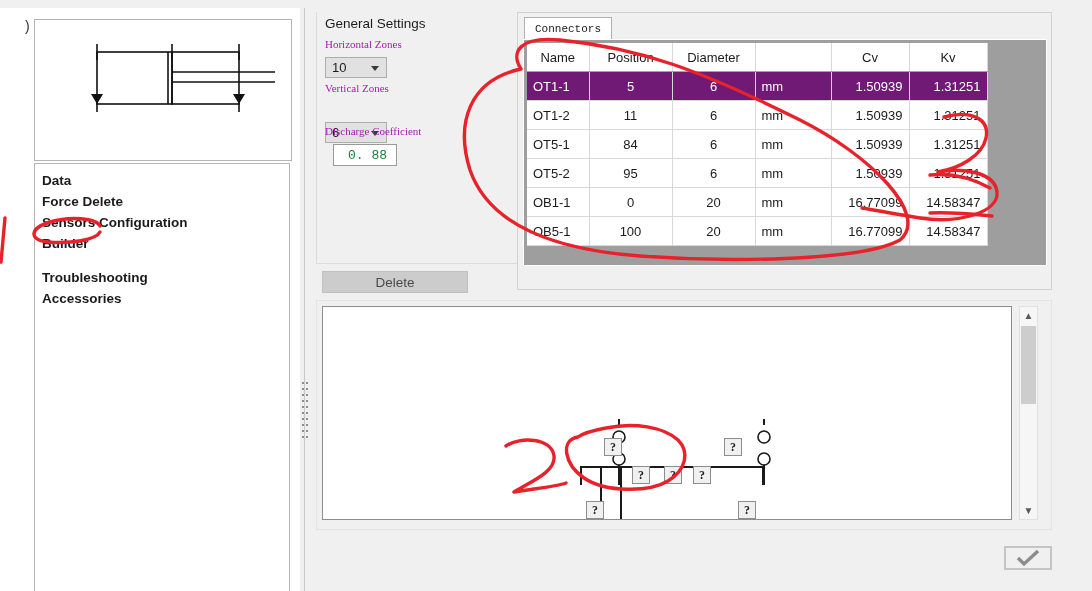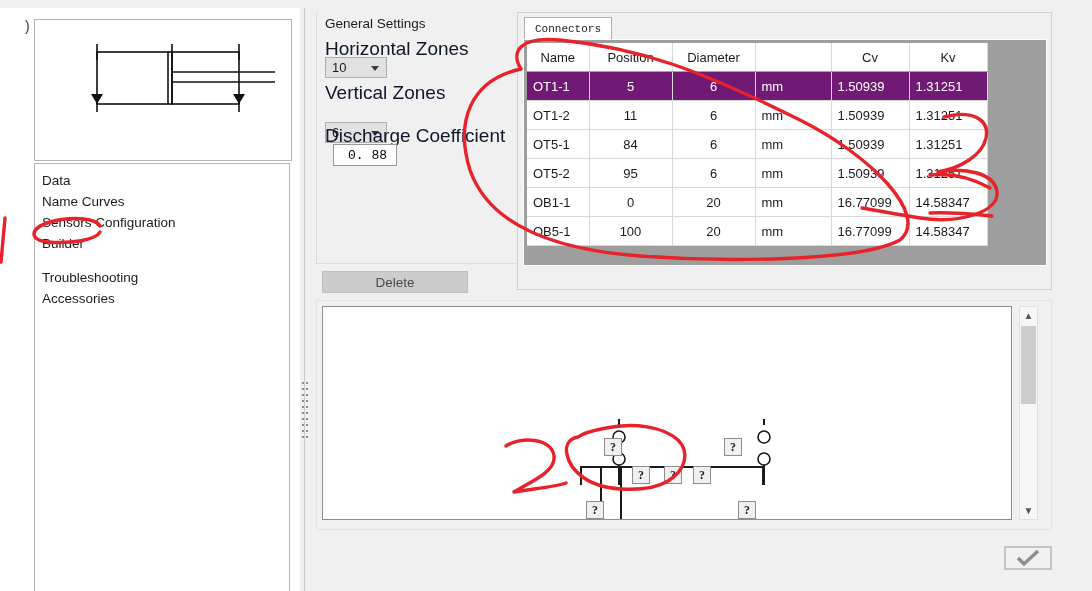--- a/index.html
+++ b/index.html
@@ -36,20 +36,21 @@
     background: #ffffff; border: 1px solid #b4b4b4;
   }
   #cyl-preview svg { display: block; }
 
   #nav-list {
     left: 34px; top: 155px; width: 256px; height: 428px;
     background: #ffffff; border: 1px solid #b4b4b4;
     border-bottom: none;
     padding: 6px 0 0 0;
     box-sizing: border-box;
+    font-weight: bold;
   }
   .nav-item {
     padding: 1px 0 1px 7px;
     font-size: 13.5px; line-height: 19px;
     color: #1b1b1b; white-space: nowrap;
     cursor: default;
   }
   .nav-gap { height: 13px; }
 
   
@@ -79,21 +80,21 @@
     left: 4px; top: 4px; width: 202px; height: 252px;
     background: #f0f0f0;
     border: 1px solid #dcdcdc; border-top: none;
     box-sizing: border-box;
   }
   #gs-title {
     left: 8px; top: 4px;
     font-size: 13.5px; color: #1b1b1b; white-space: nowrap;
   }
   .gs-label {
-    font-size: 19px; color: #0f172a; white-space: nowrap;
+    font-size: 11px; color: #a21caf; white-space: nowrap; font-family: Liberation Serif, serif;
   }
   .combo {
     width: 62px; height: 21px;
     background: #e1e1e1;
     border: 1px solid #adadad;
     box-sizing: border-box;
     font-size: 13px;
     color: #1b1b1b;
     display: flex; align-items: center;
     padding-left: 6px;
@@ -107,21 +108,21 @@
     border-left: 4px solid transparent;
     border-right: 4px solid transparent;
     border-top: 5px solid #3a3a3a;
   }
   .textbox {
     width: 64px; height: 22px;
     background: #ffffff;
     border: 1px solid #9a9a9a;
     box-sizing: border-box;
     font-size: 13px;
-    color: #000000;
+    color: #15803d;
     display: flex; align-items: center; justify-content: flex-end;
     padding-right: 9px;
     font-family: "Liberation Mono", monospace;
     cursor: text;
   }
 
   #delete-btn {
     left: 10px; top: 263px; width: 146px; height: 22px;
     background: #cccccc;
     border: 1px solid #c0c0c0;
@@ -173,21 +174,21 @@
     background: #ffffff;
   }
   table.grid th {
     font-weight: normal;
     text-align: center;
     border-bottom: 1px solid #a3a3a3;
   }
   table.grid td.c-name { text-align: left; }
   table.grid td.c-num  { text-align: center; }
   table.grid td.c-unit { text-align: left; }
-  table.grid td.c-val  { text-align: left; }
+  table.grid td.c-val  { text-align: right; }
   table.grid tr.sel td {
     background: #701a75;
     color: #ffffff;
   }
 
   
   #schematic-outer {
     left: 4px; top: 292px; width: 736px; height: 230px;
     background: #f0f0f0;
     border: 1px solid #e3e3e3;
@@ -260,21 +261,21 @@
         <line x1="137" y1="62" x2="240" y2="62"></line>
         <line x1="133" y1="32" x2="133" y2="84"></line>
       </g>
       <polygon points="62,84 56,74 68,74" fill="#111"></polygon>
       <polygon points="204,84 198,74 210,74" fill="#111"></polygon>
     </svg>
   </div>
 
   <div class="abs" id="nav-list">
     <div class="nav-item">Data</div>
-    <div class="nav-item">Name Curves</div>
+    <div class="nav-item">Force Delete</div>
     <div class="nav-item">Sensors Configuration</div>
     <div class="nav-item">Builder</div>
     <div class="nav-gap"></div>
     <div class="nav-item">Troubleshooting</div>
     <div class="nav-item">Accessories</div>
   </div>
 </div>
 
 <div class="abs" id="splitter">
   <div class="rail"></div>

